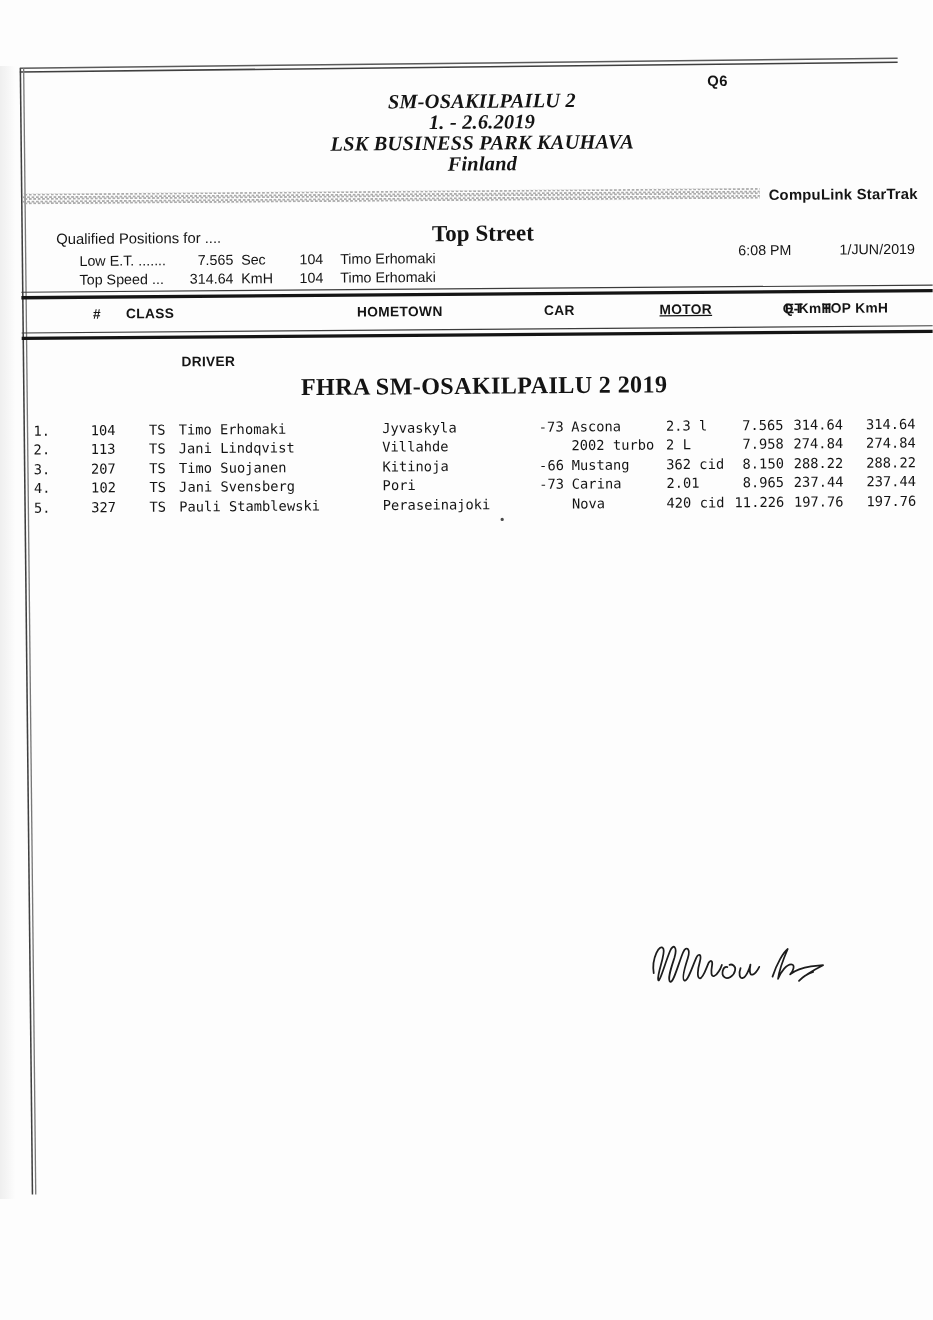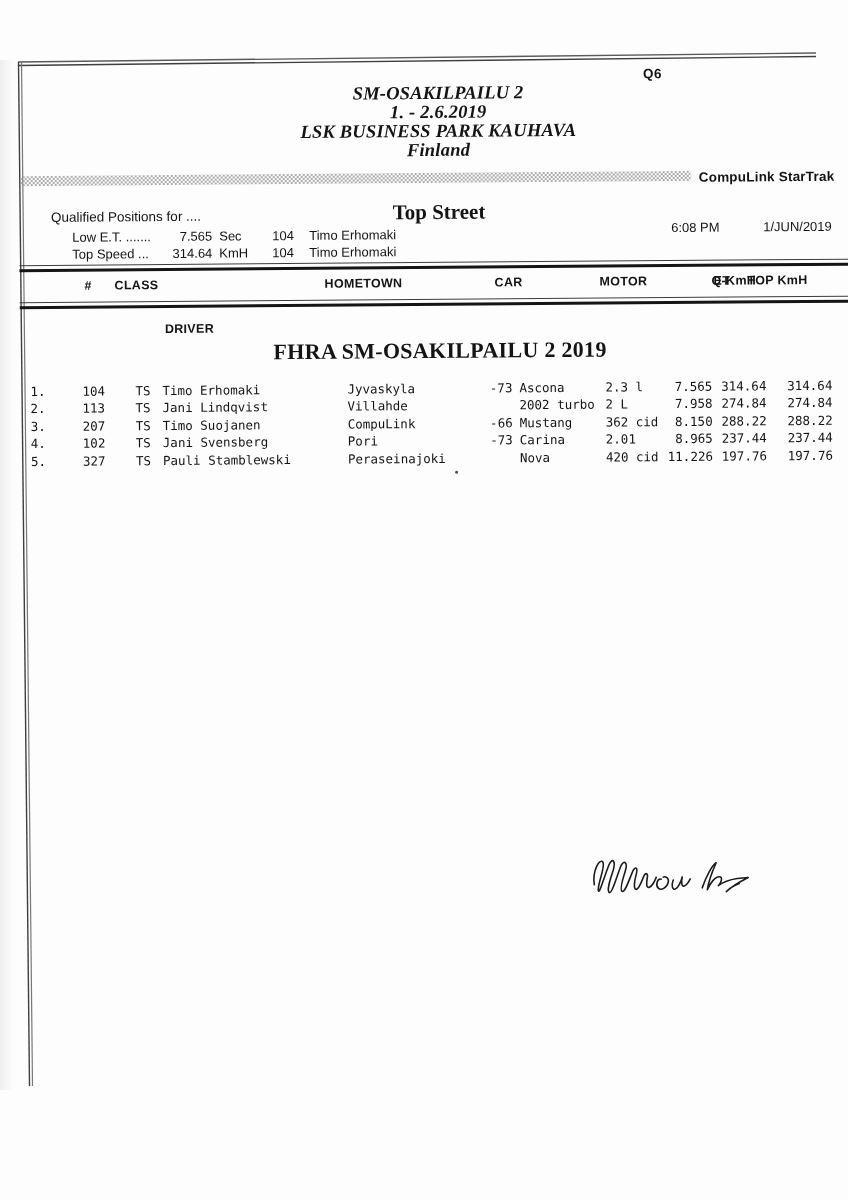--- a/index.html
+++ b/index.html
@@ -42,21 +42,21 @@
 
   .rule{position:absolute;left:20px;width:834px;}
   .rule-thin{height:1.2px;background:#3c3c3c;}
   .rule-thick{height:3.4px;background:#151515;}
   .r1a{top:262px;}.r1b{top:266px;}
   .r2a{top:299px;}.r2b{top:303px;}
 
   .thead{position:absolute;left:0;top:276px;width:848px;font-size:12.5px;font-weight:bold;letter-spacing:.3px;}
   .thead span{position:absolute;top:0;white-space:pre;}
   .h-pos{left:85px;}.h-class{left:115px;}.h-driver{left:165px;margin-top:44px;}.h-home{left:325px;}
-  .h-car{left:495px;}.h-motor{left:600px;}.h-et{left:714px;}.h-q{left:712px;text-align:right;}.h-top{left:748px;}
+  .h-car{left:495px;}.h-motor{left:600px;text-decoration:underline;}.h-et{left:714px;}.h-q{left:712px;text-align:right;}.h-top{left:748px;}
 
   .results-title{position:absolute;left:16px;top:338px;width:848px;text-align:center;
     font-family:"Liberation Serif",serif;font-weight:bold;font-size:22px;letter-spacing:.3px;}
 
   .row{position:absolute;left:0;width:848px;height:17px;
     font-family:"DejaVu Sans Mono",monospace;font-size:12.5px;}
   .row span{position:absolute;top:0;white-space:pre;}
   .c-pos{left:30px;}
   .c-num{left:82px;}
   .c-class{left:135px;}
@@ -168,21 +168,21 @@
         <span class="c-motor">2 L</span>
         <span class="c-et">7.958</span>
         <span class="c-q">274.84</span>
         <span class="c-top">274.84</span>
       </div>
         <div class="row" style="top: 415.8px;">
         <span class="c-pos">3.</span>
         <span class="c-num">207</span>
         <span class="c-class">TS</span>
         <span class="c-driver">Timo Suojanen</span>
-        <span class="c-home">CompuLink</span>
+        <span class="c-home">Kitinoja</span>
         <span class="c-year">-66</span>
         <span class="c-car">Mustang</span>
         <span class="c-motor">362 cid</span>
         <span class="c-et">8.150</span>
         <span class="c-q">288.22</span>
         <span class="c-top">288.22</span>
       </div>
         <div class="row" style="top: 433.2px;">
         <span class="c-pos">4.</span>
         <span class="c-num">102</span>

